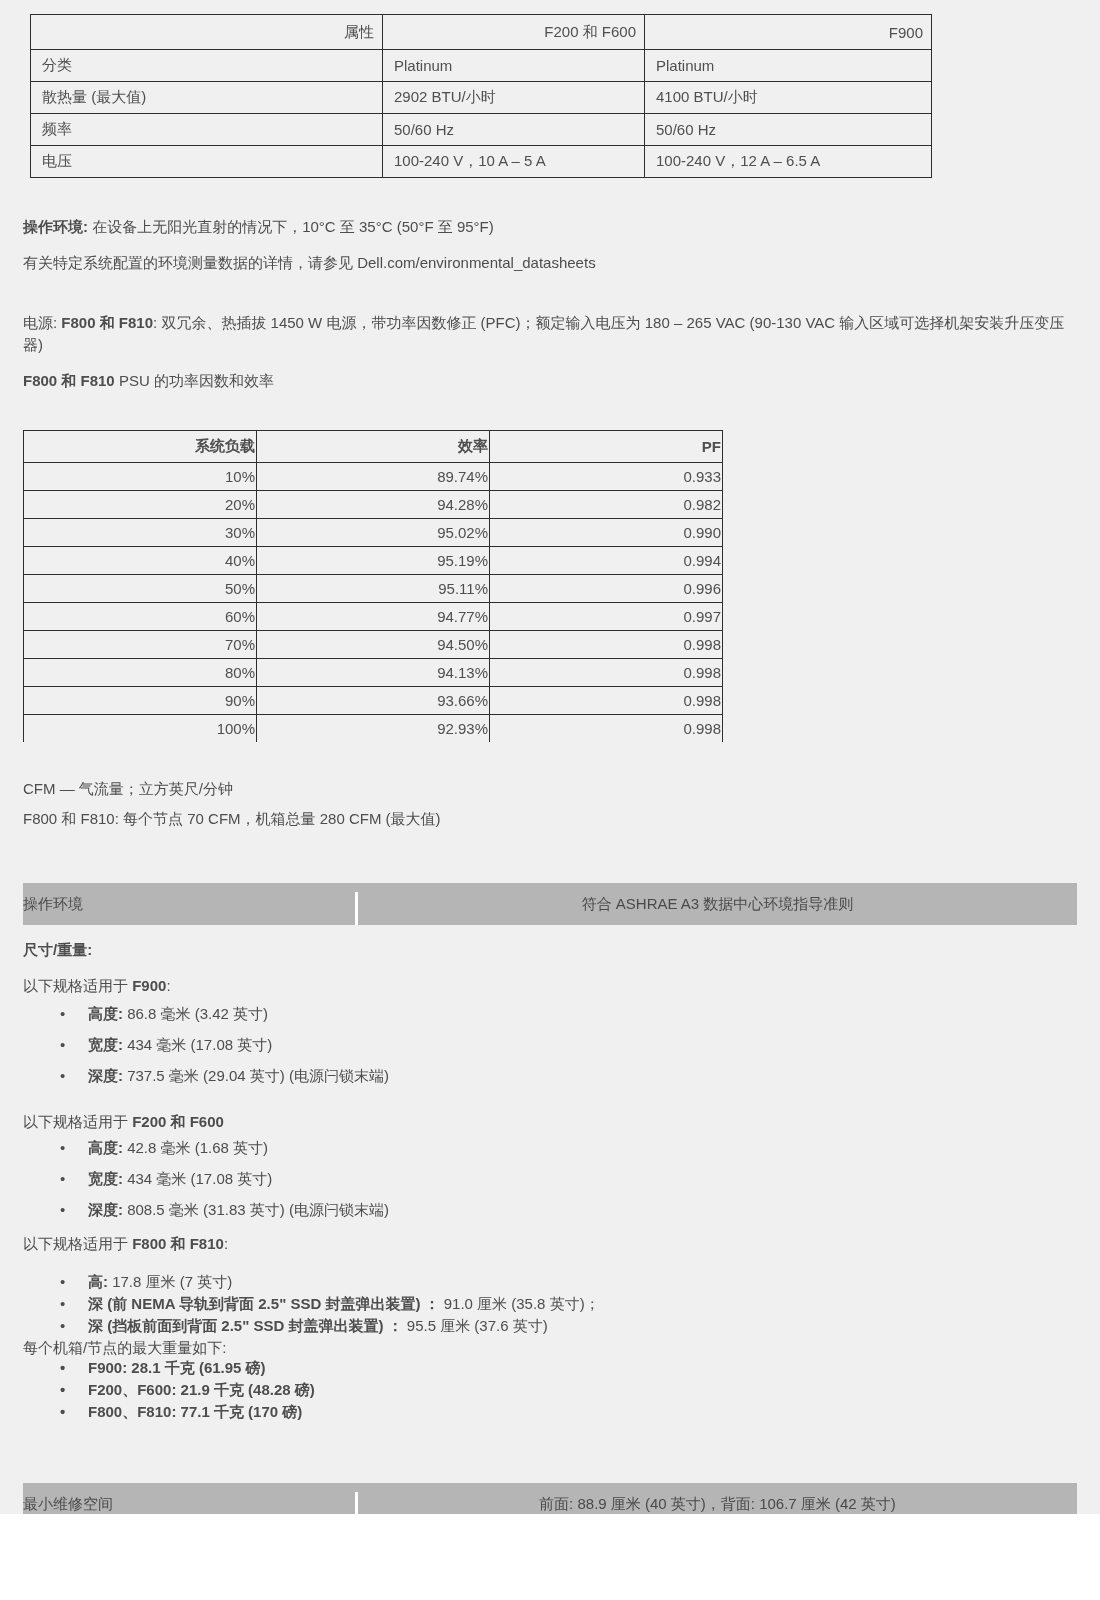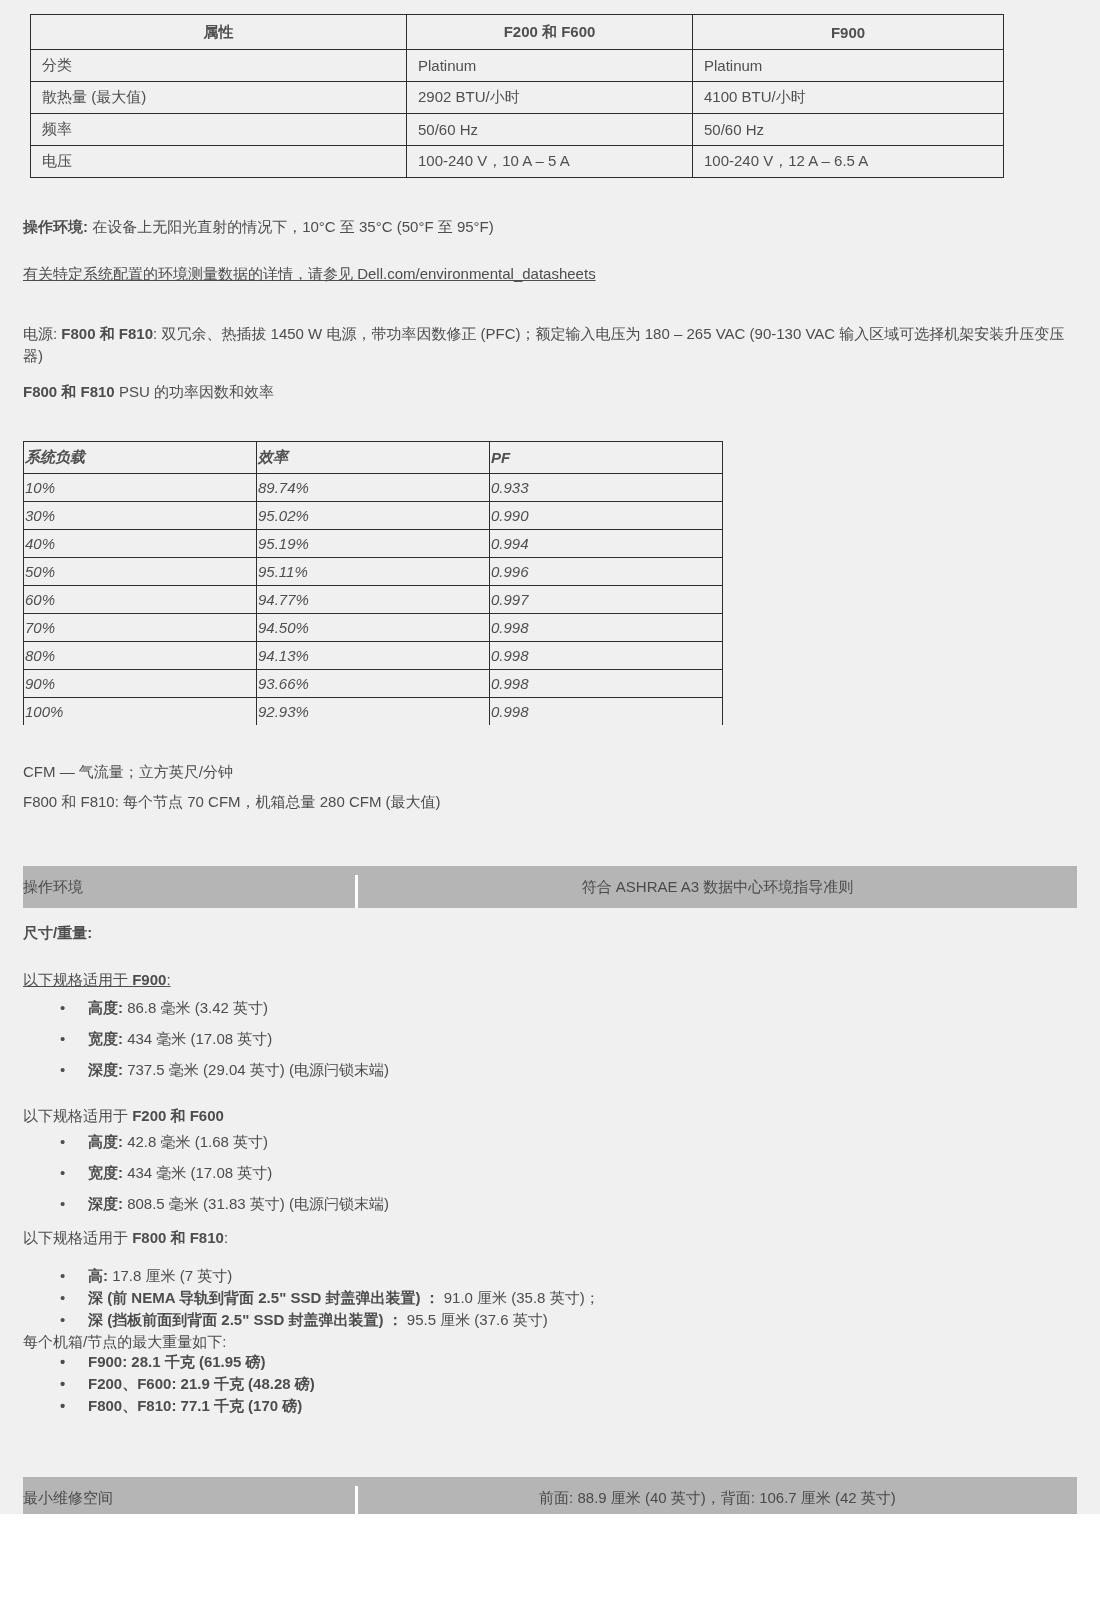--- a/index.html
+++ b/index.html
@@ -13,32 +13,32 @@
   .gray-area {
     width:1100px; height:1514px; box-sizing:border-box;
     background:#f0f0f1; padding:14px 23px 0 23px; overflow:hidden;
   }
   .b { font-weight:bold; }
   p { margin:0; line-height:18px; }
 
   
   table.spec { border-collapse:collapse; margin-left:7px; width:850px; table-layout:fixed; }
   table.spec th, table.spec td { border:1px solid #2e2e2e; font-size:15px; color:#4f4f4f; }
-  table.spec th { height:34px; font-weight:bold; text-align:center; padding:0 20px; }
+  table.spec th { height:34px; font-weight:normal; text-align:right; padding:0 8px; }
   table.spec td { height:29px; text-align:left; padding:1px 11px; vertical-align:middle; }
   .col-a { width:335px; } .col-b { width:245px; } .col-c { width:270px; }
 
   
   table.eff { border-collapse:collapse; width:700px; table-layout:fixed; margin-top:40px; }
-  table.eff th, table.eff td { border:1px solid #2e2e2e; font-size:15px; color:#4f4f4f; text-align:left;font-style:italic; }
+  table.eff th, table.eff td { border:1px solid #2e2e2e; font-size:15px; color:#4f4f4f; text-align:right; }
   table.eff th { height:29px; font-weight:bold; }
   table.eff td { height:25px; }
   table.eff tr:last-child td { border-bottom:none; }
 
-  .mt40 { margin-top:40px; } .mt18 { margin-top:29px;text-decoration:underline; } .mt16 { margin-top:16px; }
+  .mt40 { margin-top:40px; } .mt18 { margin-top:18px; } .mt16 { margin-top:16px; }
   .mt38 { margin-top:38px; } .mt12 { margin-top:12px; } .mt55 { margin-top:55px; }
   .mt28 { margin-top:28px; } .mt8 { margin-top:8px; } .mt10 { margin-top:10px; }
   .mt4 { margin-top:20px; } .mt2 { margin-top:2px; } .mt62 { margin-top:62px; }
   .two-line { line-height:22px; max-width:1050px; }
 
   
   .bar {
     height:42px; background:#b5b5b5; display:flex; align-items:stretch;
     color:#4a4a4a; font-size:15px;
   }
@@ -106,20 +106,25 @@
       <th>系统负载</th>
       <th>效率</th>
       <th>PF</th>
     </tr>
     <tr>
       <td>10%</td>
       <td>89.74%</td>
       <td>0.933</td>
     </tr>
     <tr>
+      <td>20%</td>
+      <td>94.28%</td>
+      <td>0.982</td>
+    </tr>
+    <tr>
       <td>30%</td>
       <td>95.02%</td>
       <td>0.990</td>
     </tr>
     <tr>
       <td>40%</td>
       <td>95.19%</td>
       <td>0.994</td>
     </tr>
     <tr>

